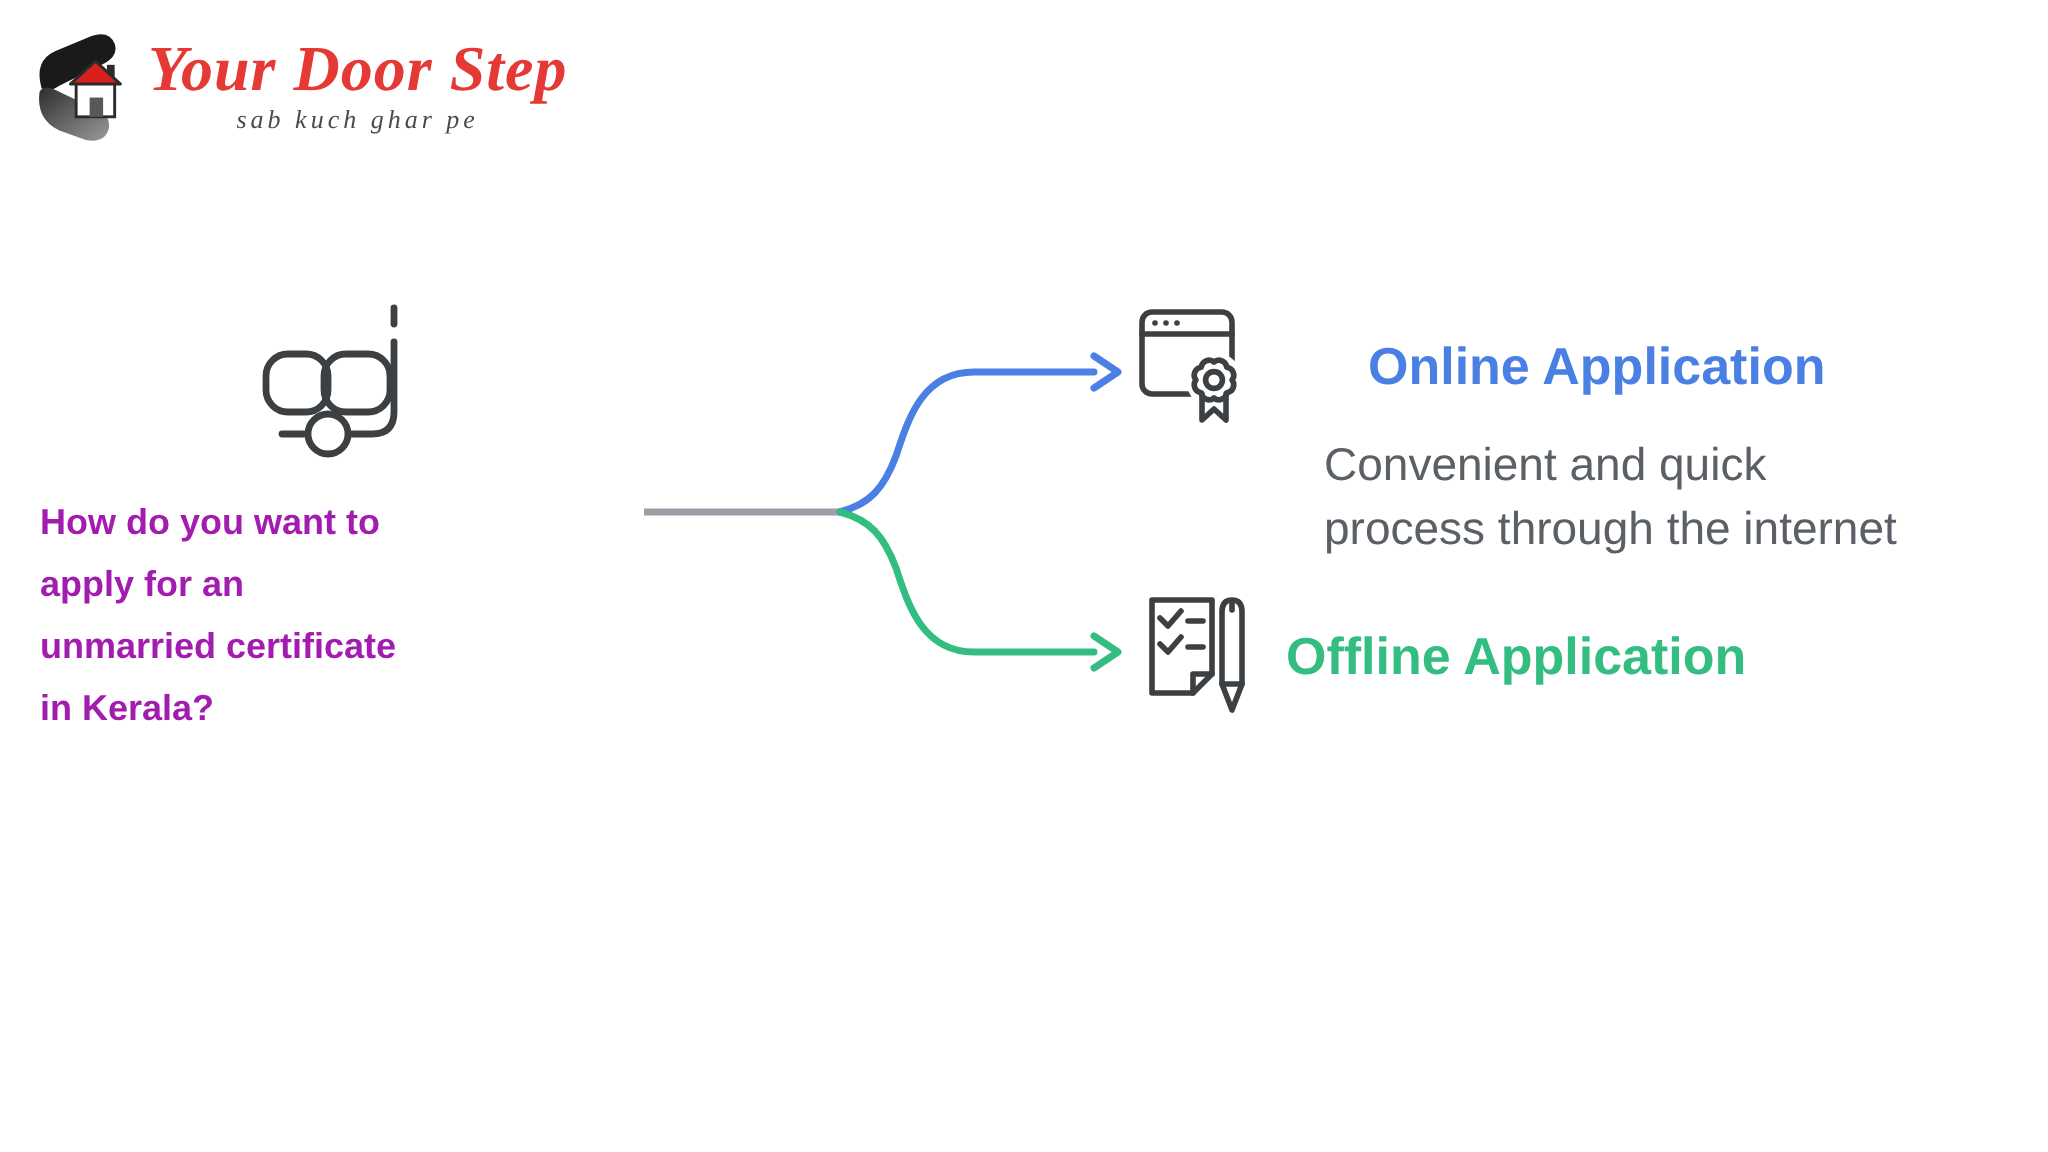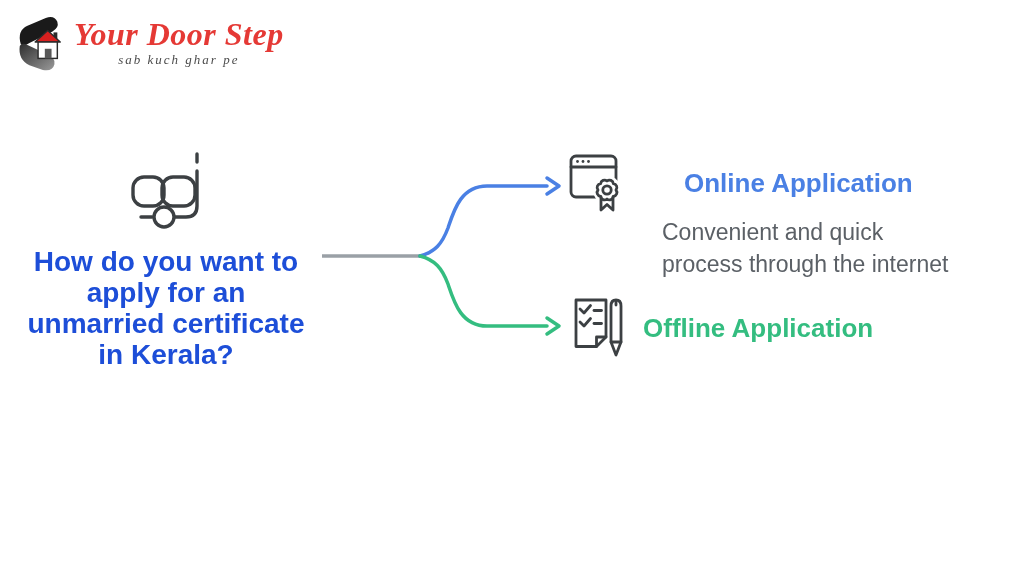--- a/index.html
+++ b/index.html
@@ -17,21 +17,21 @@
   }
   .tagline {
     font-family:"Liberation Serif", serif; font-style:italic;
     font-size:13px; color:#4b4b4b; letter-spacing:2px; text-align:center; margin-top:0;
   }
 
   
   .question-icon { position:absolute; left:126px; top:150px; }
   .question-text {
     position:absolute; left:20px; top:246px; width:292px;
-    text-align:center; font-size:28px; font-weight:700; color:#1d4ed8;
+    font-size:18px; font-weight:700; color:#a21caf;
     line-height:31px; white-space:pre-line;
   }
 
   
   .connector { position:absolute; left:315px; top:168px; }
 
   
   .branch-icon-online  { position:absolute; left:568px; top:151px; }
   .branch-icon-offline { position:absolute; left:567px; top:296px; }
   .branch-title { position:absolute; left:643px; font-size:26px; font-weight:700; line-height:1.1; }

